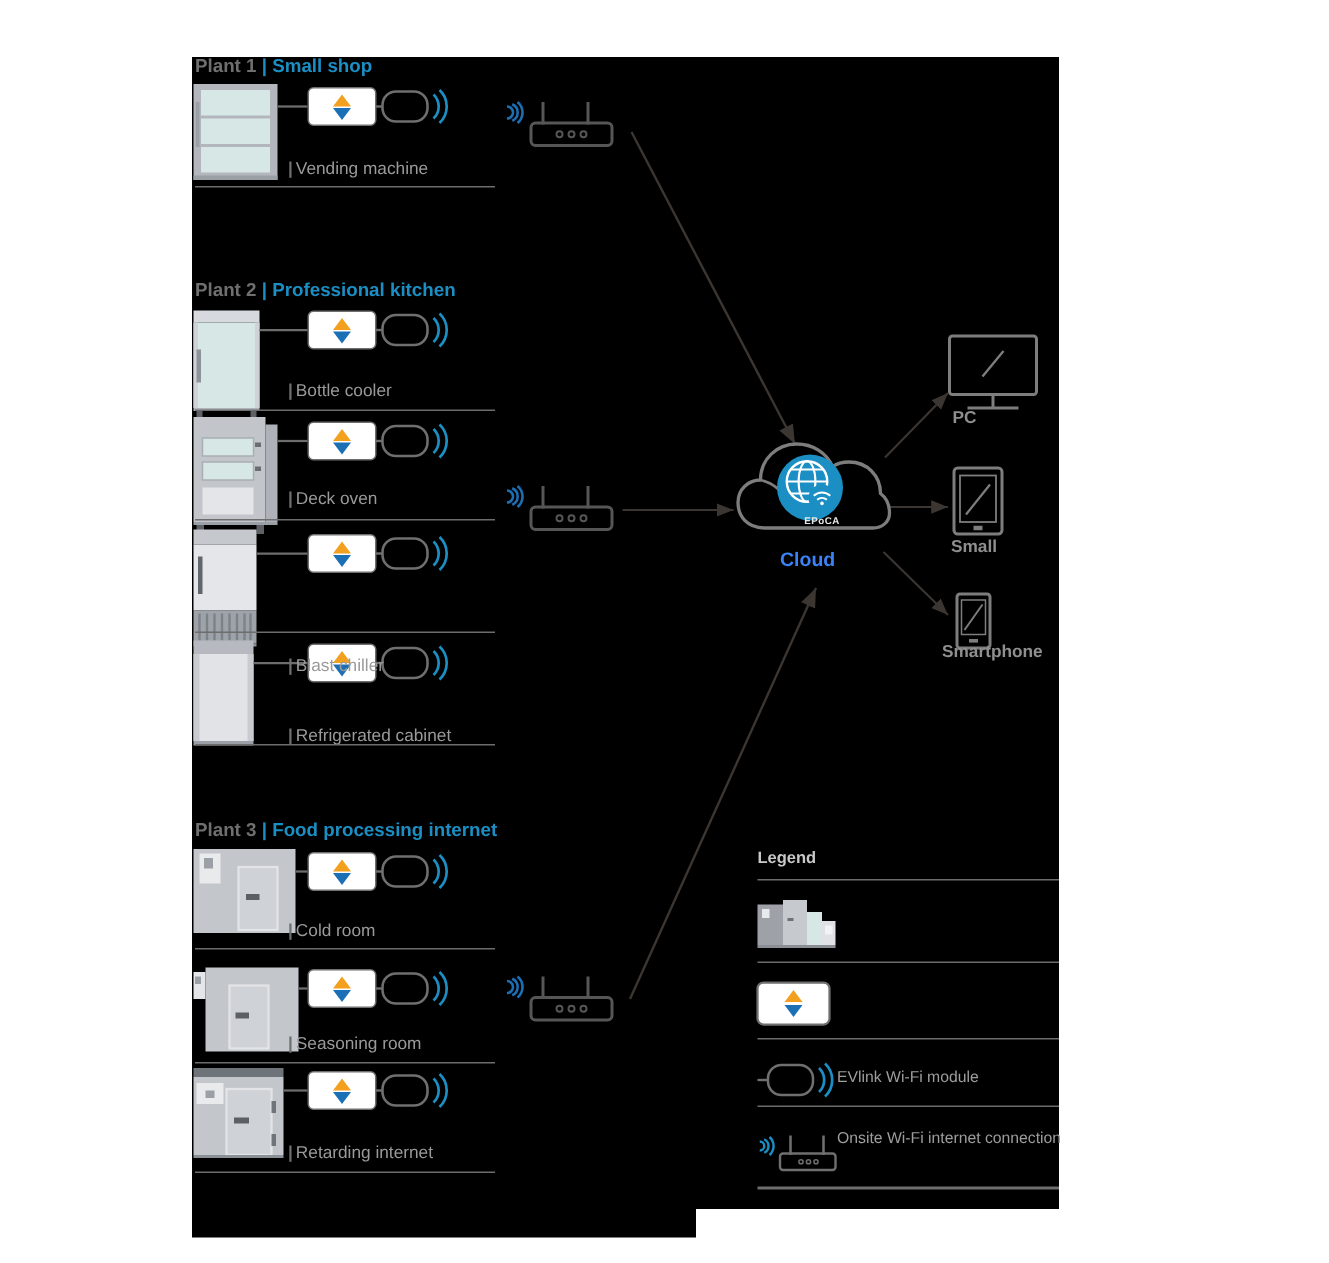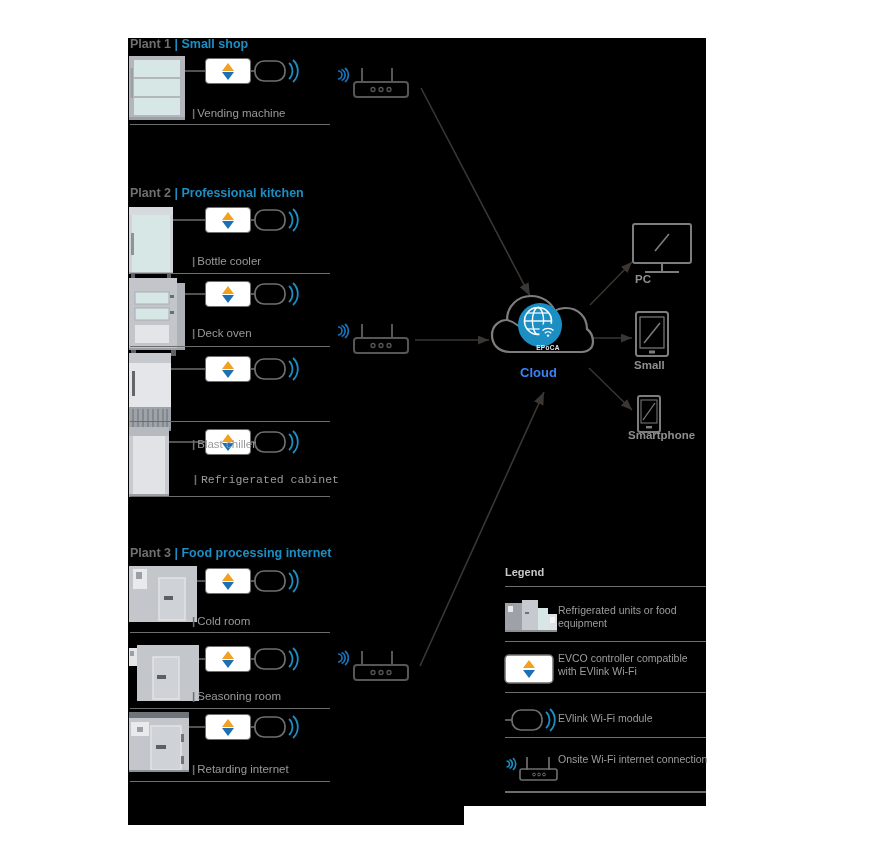--- a/index.html
+++ b/index.html
@@ -411,21 +411,21 @@
   <div class="rowlabel" style="left:192px;top:327px;">
     <span class="tick">|</span><span>Deck oven</span>
   </div>
   <div class="rowline" style="left:130px;top:346px;width:200px;"></div>
 
   <div class="rowlabel" style="left:192px;top:403px;margin-top:35px;">
     <span class="tick">|</span><span>Blast chiller</span>
   </div>
   <div class="rowline" style="left:130px;top:421px;width:200px;"></div>
 
-  <div class="rowlabel" style="left:192px;top:473px;font-family:Liberation Mono, monospace;">
+  <div class="rowlabel" style="left:192px;top:485px;">
     <span class="tick">|</span><span>Refrigerated cabinet</span>
   </div>
   <div class="rowline" style="left:130px;top:496px;width:200px;"></div>
 
   <div class="rowlabel" style="left:192px;top:615px;">
     <span class="tick">|</span><span>Cold room</span>
   </div>
   <div class="rowline" style="left:130px;top:632px;width:200px;"></div>
 
   <div class="rowlabel" style="left:192px;top:690px;">
@@ -440,22 +440,20 @@
 
   <div id="epoca-word">EPoCA</div>
   <div id="cloud-label">Cloud</div>
 
   <div class="devlabel" style="left:635px;top:273px;">PC</div>
   <div class="devlabel" style="left:634px;top:359px;">Small</div>
   <div class="devlabel" style="left:628px;top:429px;">Smartphone</div>
 
   <div id="legend-title">Legend</div>
   <div class="lg-line" style="top:586px;"></div>
-  <div class="lg-text" style="left:558px;top:604px;">Refrigerated units or food equipment</div>
   <div class="lg-line" style="top:641px;"></div>
-  <div class="lg-text" style="left:558px;top:652px;">EVCO controller compatible with EVlink Wi-Fi</div>
   <div class="lg-line" style="top:692px;"></div>
   <div class="lg-text" style="left:558px;top:712px;">EVlink Wi-Fi module</div>
   <div class="lg-line" style="top:737px;"></div>
   <div class="lg-text" style="left:558px;top:753px;">Onsite Wi-Fi internet connection</div>
   <div class="lg-line" style="top:791px;height:2px;"></div>
 
 </div>
 
 </body></html>

